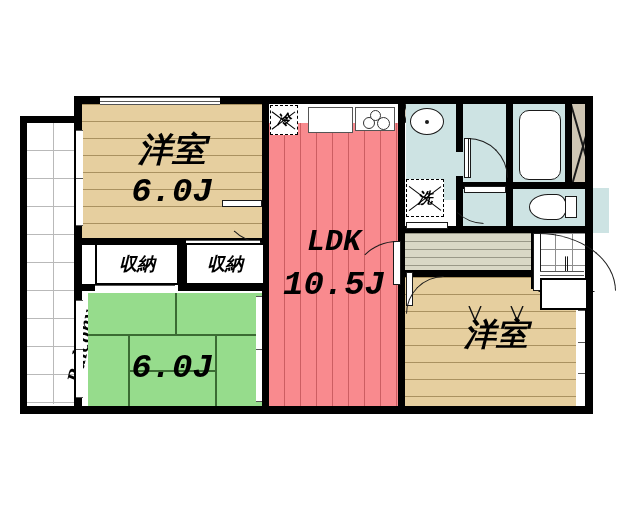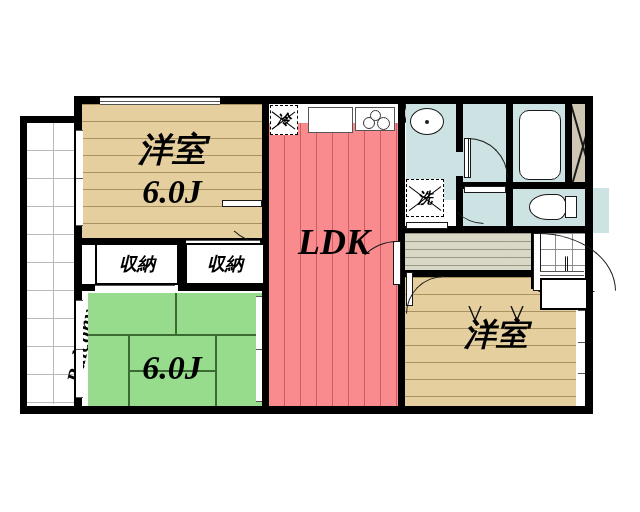--- a/index.html
+++ b/index.html
@@ -9,21 +9,21 @@
   }
   #plan{position:relative;width:640px;height:512px;background:#ffffff;}
 
   
   .abs{position:absolute;box-sizing:border-box;}
   .wall{position:absolute;background:#000000;}
   .room{position:absolute;box-sizing:border-box;}
   .label{position:absolute;box-sizing:border-box;
          display:flex;align-items:center;justify-content:center;
          font-style:italic;font-weight:700;color:#000;white-space:nowrap;
-         pointer-events:none;}
+         pointer-events:none;font-family:Liberation Mono, monospace;}
   .kanji{font-family:"DejaVu Sans", sans-serif;font-style:italic;font-weight:700;}
 
   
   .fl-h{background-image:repeating-linear-gradient(
           to bottom, rgba(120,95,45,.55) 0 1px, transparent 1px 17px);}
   .fl-v{background-image:repeating-linear-gradient(
           to right, rgba(150,40,45,.45) 0 1px, transparent 1px 16px);}
   .fl-hall{background-image:repeating-linear-gradient(
           to bottom, rgba(110,110,95,.60) 0 1px, transparent 1px 8px);}
 
@@ -241,17 +241,18 @@
     </svg>
   </div>
 
   <div class="whitebox" style="left:540px;top:278px;width:44px;height:28px;"></div>
 
   <div class="label kanji" style="left:112px;top:130px;width:120px;height:40px;font-size:34px;">洋室</div>
   <div class="label" style="left:112px;top:172px;width:120px;height:40px;font-size:34px;">6.0J</div>
 
   <div class="label" style="left:112px;top:348px;width:120px;height:40px;font-size:34px;">6.0J</div>
 
-  <div class="label" style="left:278px;top:222px;width:112px;height:40px;font-size:36px;">LDK</div>
+  <div class="label" style="left:278px;top:222px;width:112px;height:40px;font-size:30px;">LDK</div>
+  <div class="label" style="left:276px;top:265px;width:116px;height:40px;font-size:34px;">10.5J</div>
 
   <div class="label kanji" style="left:440px;top:315px;width:112px;height:40px;font-size:32px;">洋室</div>
 
 </div>
 
 </body></html>

